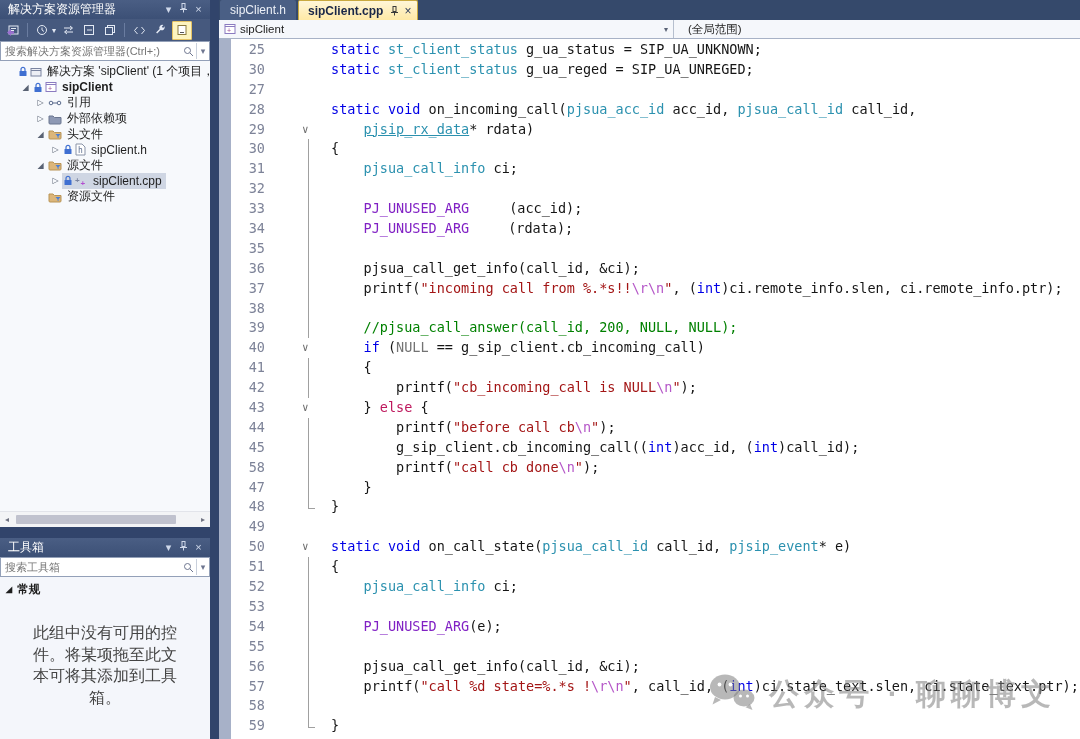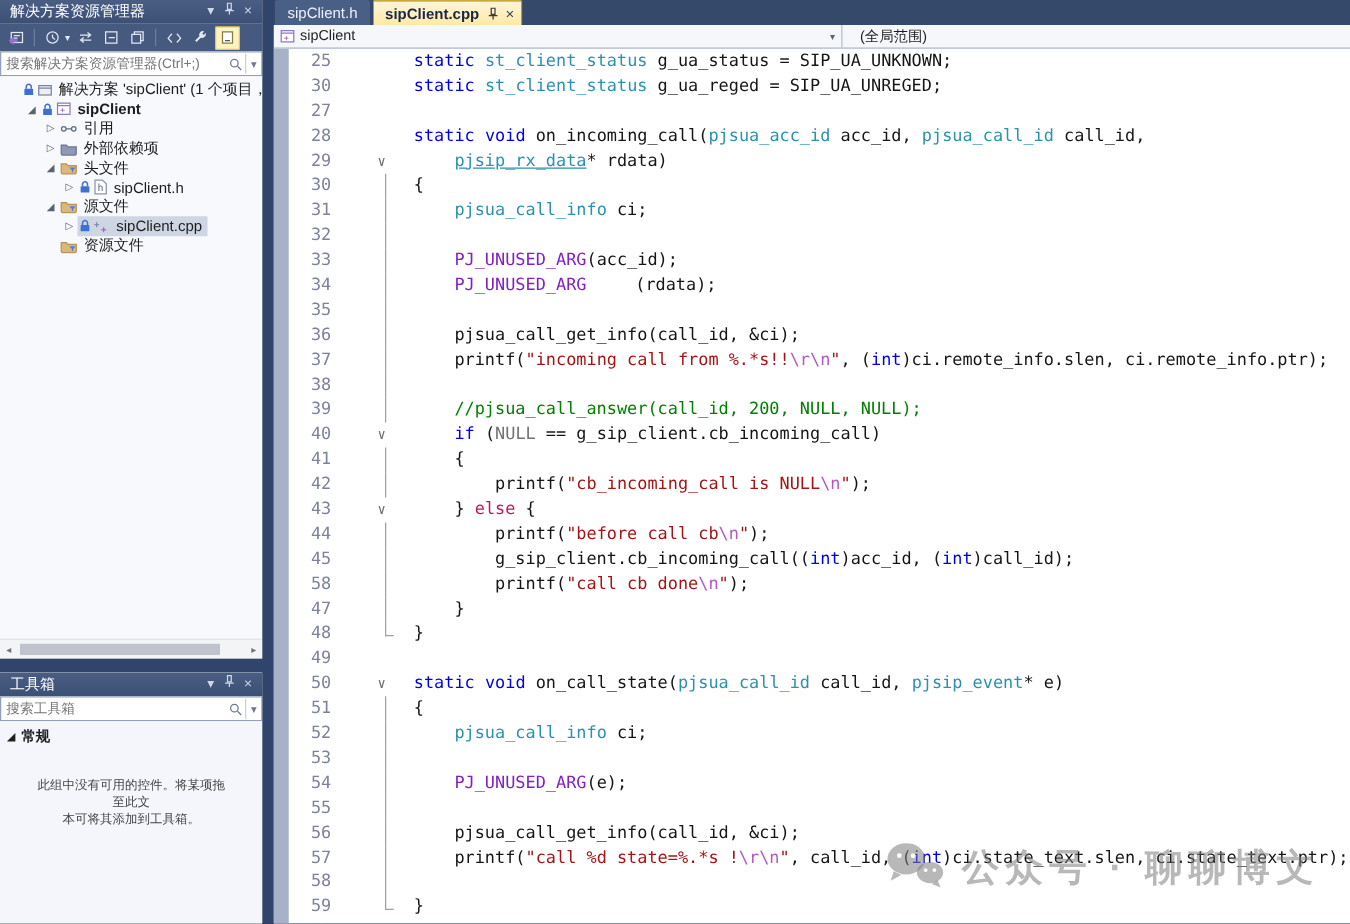--- a/index.html
+++ b/index.html
@@ -31,21 +31,21 @@
   .rowbox .lbl.b{font-weight:bold;}
   .hscroll{height:15px;flex:none;background:#F3F4F6;display:flex;align-items:center;border-top:1px solid #E2E4EA;}
   .hs-arrow{width:14px;font-size:8px;color:#6E7180;text-align:center;}
   .hs-track{flex:1;height:11px;position:relative;}
   .hs-thumb{position:absolute;left:2px;top:1px;height:9px;width:88%;background:#C0C2CE;border-radius:1px;}
   .col-gap{height:11px;flex:none;background:#31446B;}
   .toolbox{flex:1;}
   .tb-content{flex:1;background:#F4F6FB;font-size:11px;color:#1E1E1E;}
   .tb-section{padding:5px 6px 3px 6px;font-weight:bold;font-size:11.5px;display:flex;align-items:center;gap:5px;}
   .tb-section .exp{font-size:8px;color:#1E1E1E;}
-  .tb-hint{margin-top:22px;padding:0 27px;text-align:center;color:#444;font-size:10px;line-height:1.35;}
+  .tb-hint{margin-top:22px;padding:0 27px;text-align:center;color:#444;font-size:16px;line-height:1.35;}
   
   .mid-gap{width:9px;flex:none;background:#31446B;}
   .right-col{flex:1;display:flex;flex-direction:column;min-width:0;}
   .tabstrip{height:20px;flex:none;background:#35496B;display:flex;align-items:stretch;padding-left:1px;gap:2px;}
   .tab{display:flex;align-items:center;padding:0 10px;font-size:12px;color:#EDF1F8;background:#4A5F85;
        border-radius:2px 2px 0 0;cursor:default;}
   .tab.active{background:linear-gradient(#FFF6D8,#FFE9A6);color:#1A2747;font-weight:bold;
        border:1px solid #C9A93F;border-bottom:none;padding:0 6px 0 9px;}
   .tab.active .tpin{margin-left:7px;display:flex;align-items:center;}
   .tab.active .tclose{margin-left:5px;font-weight:normal;color:#33405E;font-size:12px;}
@@ -370,21 +370,21 @@
       <div class="margin-strip"></div>
       <div class="code" id="code">
           <div class="crow"><span class="ln">25</span><span class="mk"></span><pre><span style="color: rgb(0, 0, 230);">static</span><span style="color: rgb(21, 21, 21);"> </span><span style="color: rgb(43, 145, 175);">st_client_status</span><span style="color: rgb(21, 21, 21);"> g_ua_status = SIP_UA_UNKNOWN;</span></pre></div>
           <div class="crow"><span class="ln">30</span><span class="mk"></span><pre><span style="color: rgb(0, 0, 230);">static</span><span style="color: rgb(21, 21, 21);"> </span><span style="color: rgb(43, 145, 175);">st_client_status</span><span style="color: rgb(21, 21, 21);"> g_ua_reged = SIP_UA_UNREGED;</span></pre></div>
           <div class="crow"><span class="ln">27</span><span class="mk"></span><pre></pre></div>
           <div class="crow"><span class="ln">28</span><span class="mk"></span><pre><span style="color: rgb(0, 0, 230);">static</span><span style="color: rgb(21, 21, 21);"> </span><span style="color: rgb(0, 0, 230);">void</span><span style="color: rgb(21, 21, 21);"> on_incoming_call(</span><span style="color: rgb(43, 145, 175);">pjsua_acc_id</span><span style="color: rgb(21, 21, 21);"> acc_id, </span><span style="color: rgb(43, 145, 175);">pjsua_call_id</span><span style="color: rgb(21, 21, 21);"> call_id,</span></pre></div>
           <div class="crow"><span class="ln">29</span><span class="mk v"></span><pre><span style="color: rgb(21, 21, 21);">    </span><span style="color: rgb(43, 145, 175); text-decoration: underline;">pjsip_rx_data</span><span style="color: rgb(21, 21, 21);">* rdata)</span></pre></div>
           <div class="crow"><span class="ln">30</span><span class="mk i"></span><pre><span style="color: rgb(21, 21, 21);">{</span></pre></div>
           <div class="crow"><span class="ln">31</span><span class="mk i"></span><pre><span style="color: rgb(21, 21, 21);">    </span><span style="color: rgb(43, 145, 175);">pjsua_call_info</span><span style="color: rgb(21, 21, 21);"> ci;</span></pre></div>
           <div class="crow"><span class="ln">32</span><span class="mk i"></span><pre></pre></div>
-          <div class="crow"><span class="ln">33</span><span class="mk i"></span><pre><span style="color: rgb(21, 21, 21);">    </span><span style="color: rgb(129, 33, 196);">PJ_UNUSED_ARG</span><span style="color: rgb(21, 21, 21);">(acc_id);</span></pre></div>
+          <div class="crow"><span class="ln">33</span><span class="mk i"></span><pre><span style="color: rgb(21, 21, 21);">    </span><span style="color: rgb(129, 33, 196);">PJ_UNUSED_ARG</span><span style="color: rgb(21, 21, 21); margin-left: 40px;">(acc_id);</span></pre></div>
           <div class="crow"><span class="ln">34</span><span class="mk i"></span><pre><span style="color: rgb(21, 21, 21);">    </span><span style="color: rgb(129, 33, 196);">PJ_UNUSED_ARG</span><span style="color: rgb(21, 21, 21); margin-left: 39px;">(rdata);</span></pre></div>
           <div class="crow"><span class="ln">35</span><span class="mk i"></span><pre></pre></div>
           <div class="crow"><span class="ln">36</span><span class="mk i"></span><pre><span style="color: rgb(21, 21, 21);">    pjsua_call_get_info(call_id, &amp;ci);</span></pre></div>
           <div class="crow"><span class="ln">37</span><span class="mk i"></span><pre><span style="color: rgb(21, 21, 21);">    printf(</span><span style="color: rgb(163, 21, 21);">"incoming call from %.*s!!</span><span style="color: rgb(181, 87, 200);">\r\n</span><span style="color: rgb(163, 21, 21);">"</span><span style="color: rgb(21, 21, 21);">, (</span><span style="color: rgb(0, 0, 230);">int</span><span style="color: rgb(21, 21, 21);">)ci.remote_info.slen, ci.remote_info.ptr);</span></pre></div>
           <div class="crow"><span class="ln">38</span><span class="mk i"></span><pre></pre></div>
           <div class="crow"><span class="ln">39</span><span class="mk i"></span><pre><span style="color: rgb(0, 128, 0);">    //pjsua_call_answer(call_id, 200, NULL, NULL);</span></pre></div>
           <div class="crow"><span class="ln">40</span><span class="mk v"></span><pre><span style="color: rgb(21, 21, 21);">    </span><span style="color: rgb(0, 0, 230);">if</span><span style="color: rgb(21, 21, 21);"> (</span><span style="color: #737373;">NULL</span><span style="color: rgb(21, 21, 21);"> == g_sip_client.cb_incoming_call)</span></pre></div>
           <div class="crow"><span class="ln">41</span><span class="mk i"></span><pre><span style="color: rgb(21, 21, 21);">    {</span></pre></div>
           <div class="crow"><span class="ln">42</span><span class="mk i"></span><pre><span style="color: rgb(21, 21, 21);">        printf(</span><span style="color: rgb(163, 21, 21);">"cb_incoming_call is NULL</span><span style="color: rgb(181, 87, 200);">\n</span><span style="color: rgb(163, 21, 21);">"</span><span style="color: rgb(21, 21, 21);">);</span></pre></div>
           <div class="crow"><span class="ln">43</span><span class="mk v"></span><pre><span style="color: rgb(21, 21, 21);">    } </span><span style="color: #be185d;">else</span><span style="color: rgb(21, 21, 21);"> {</span></pre></div>

